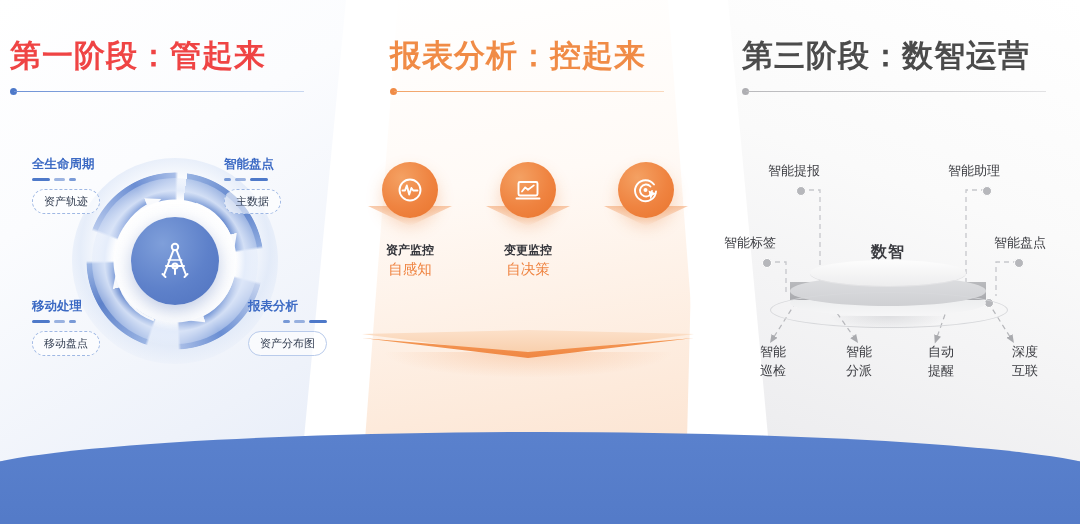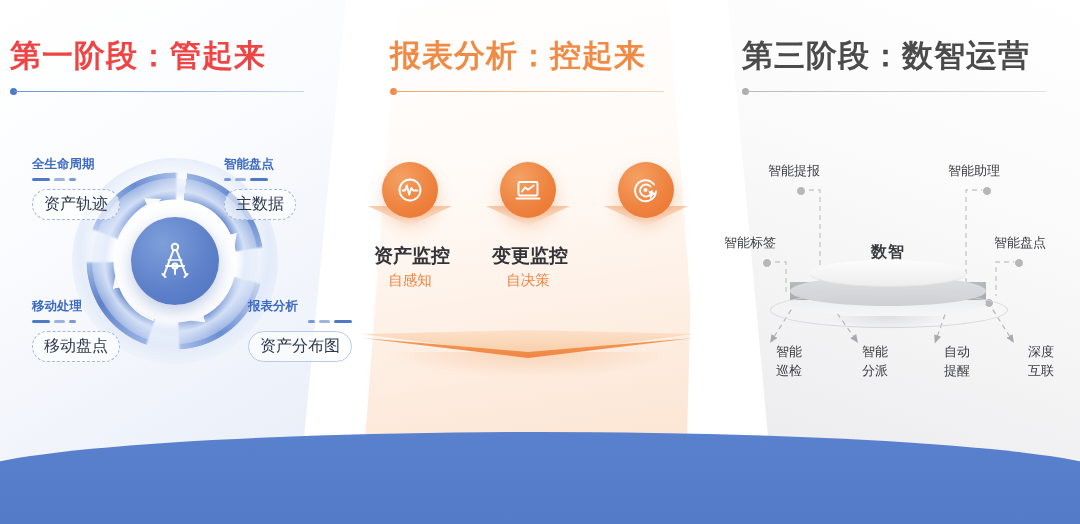--- a/index.html
+++ b/index.html
@@ -100,21 +100,21 @@
 
   .lbl{position:absolute;}
   .lbl .t{font-size:12.5px;font-weight:bold;color:#3c6ac4;white-space:nowrap;line-height:1;}
   .lbl .dash{margin-top:7px;height:4px;display:flex;align-items:center;gap:4px;}
   .lbl .dash i{display:block;height:3px;border-radius:2px;background:#4e79c9;}
   .lbl .dash i.s{width:7px;opacity:.75;}
   .lbl .dash i.m{width:11px;opacity:.55;}
   .lbl .dash i.b{width:18px;opacity:1;}
   .pill{
     margin-top:7px;display:inline-block;padding:4px 11px;border-radius:999px;
-    border:1px dashed #9fb8e4;color:#2f3a4e;font-size:16px;white-space:nowrap;background:rgba(255,255,255,.6);
+    border:1px dashed #9fb8e4;color:#2f3a4e;font-size:11px;white-space:nowrap;background:rgba(255,255,255,.6);
   }
   .pill.solid{border-style:solid;border-color:#b9cbeb;}
   #l-tl{left:32px;top:16px;}
   #l-tr{left:224px;top:16px;}
   #l-bl{left:32px;top:158px;}
   #l-br{left:248px;top:158px;}
   #l-br .dash{justify-content:flex-end;}
   #l-tr .dash{justify-content:flex-start;}
 
   
@@ -127,21 +127,21 @@
     display:flex;align-items:center;justify-content:center;
     box-shadow:0 8px 16px rgba(233,124,52,.28);
     position:relative;z-index:2;
   }
   .orb-shadow{
     position:absolute;left:-6px;top:44px;width:84px;height:20px;z-index:1;
     background:linear-gradient(180deg,rgba(243,160,104,.55),rgba(243,160,104,0));
     clip-path:polygon(0 0,100% 0,50% 100%);
   }
   .orb-cap{position:relative;z-index:3;margin-top:24px;}
-  .orb-cap .a{font-size:19px;font-weight:bold;color:#33343a;line-height:1.45;white-space:nowrap;}
+  .orb-cap .a{font-size:12px;font-weight:bold;color:#33343a;line-height:1.45;white-space:nowrap;}
   .orb-cap .b{font-size:14.5px;color:#ef8340;line-height:1.45;white-space:nowrap;}
   .plate{
     position:absolute;left:10px;top:180px;width:332px;height:34px;
   }
   .plate .top{
     position:absolute;left:0;top:0;width:332px;height:26px;
     background:linear-gradient(180deg,#fce0c9,#f8cda8);
     clip-path:polygon(0 4px,50% 0,100% 4px,50% 26px);
   }
   .plate .edge{
@@ -149,21 +149,21 @@
     background:linear-gradient(180deg,#f49a57,#ef8340);
     clip-path:polygon(0 0,50% 14px,100% 0,50% 20px);
   }
   .plate .glow{
     position:absolute;left:20px;top:22px;width:292px;height:26px;
     background:radial-gradient(ellipse at 50% 0,rgba(240,140,70,.28),rgba(240,140,70,0) 70%);
   }
 
   
   #p3{position:absolute;left:700px;top:150px;width:380px;height:270px;}
-  .n{position:absolute;font-size:13px;color:#3b3c41;white-space:nowrap;line-height:1.35;text-align:right;}
+  .n{position:absolute;font-size:13px;color:#3b3c41;white-space:nowrap;line-height:1.35;text-align:center;}
   .n.two{line-height:1.45;font-family:Liberation Mono, monospace;}
   .podium{position:absolute;left:88px;top:110px;width:200px;height:58px;}
   .pd-top{
     position:absolute;left:22px;top:0;width:156px;height:26px;border-radius:50%;
     background:linear-gradient(180deg,#fdfdfd,#ededee);
     box-shadow:0 1px 0 #e3e3e5;
   }
   .pd-mid{
     position:absolute;left:2px;top:16px;width:196px;height:30px;border-radius:50%;
     background:linear-gradient(180deg,#dedfe1,#cfd0d3);

